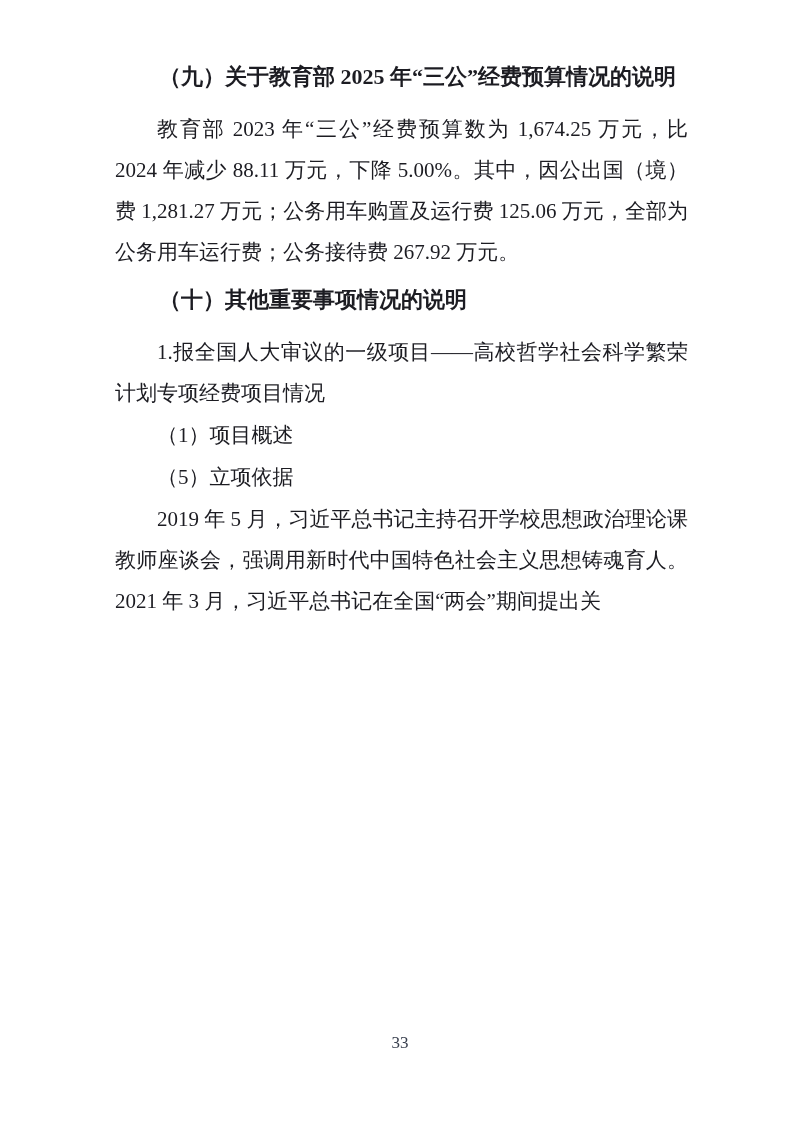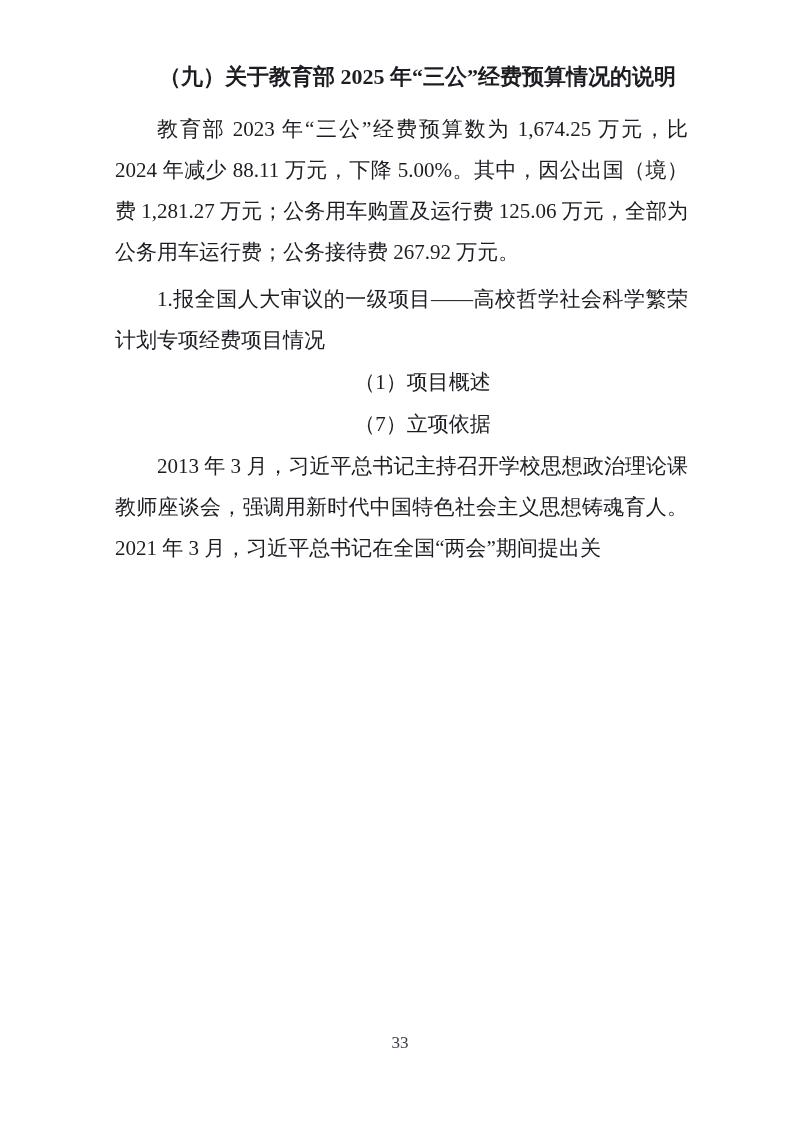--- a/index.html
+++ b/index.html
@@ -37,21 +37,21 @@
   .content p.body-para {
     font-weight: normal;
   }
   .content p.bold-subheading {
     font-weight: normal;
     text-align: justify;
     margin-top: 6px;
     margin-bottom: 1px;
   }
   .content p.minor-heading {
-    text-align: center;
+    text-align: left;
     margin-top: 1px;
     margin-bottom: 1px;
   }
   .page-number {
     position: absolute;
     left: 0;
     right: 0;
     top: 1033px;
     text-align: center;
     font-family: "Liberation Serif", "DejaVu Serif", serif;
@@ -61,25 +61,26 @@
 </style>
 </head>
 <body>
 
 <div class="page">
   <div class="content">
     <h2 class="sec-heading">（九）关于教育部 2025 年“三公”经费预算情况的说明</h2>
 
     <p class="body-para">教育部 2023 年“三公”经费预算数为 1,674.25 万元，比 2024 年减少 88.11 万元，下降 5.00%。其中，因公出国（境）费 1,281.27 万元；公务用车购置及运行费 125.06 万元，全部为公务用车运行费；公务接待费 267.92 万元。</p>
 
+    <h2 class="sec-heading">（十）其他重要事项情况的说明</h2>
 
     <p class="bold-subheading">1.报全国人大审议的一级项目——高校哲学社会科学繁荣计划专项经费项目情况</p>
 
     <p class="minor-heading">（1）项目概述</p>
 
 
-    <p class="minor-heading">（7）立项依据</p>
+    <p class="minor-heading">（5）立项依据</p>
 
-    <p class="body-para">2013 年 3 月，习近平总书记主持召开学校思想政治理论课教师座谈会，强调用新时代中国特色社会主义思想铸魂育人。2021 年 3 月，习近平总书记在全国“两会”期间提出关</p>
+    <p class="body-para">2019 年 5 月，习近平总书记主持召开学校思想政治理论课教师座谈会，强调用新时代中国特色社会主义思想铸魂育人。2021 年 3 月，习近平总书记在全国“两会”期间提出关</p>
   </div>
 
   <div class="page-number">33</div>
 </div>
 
 </body></html>

